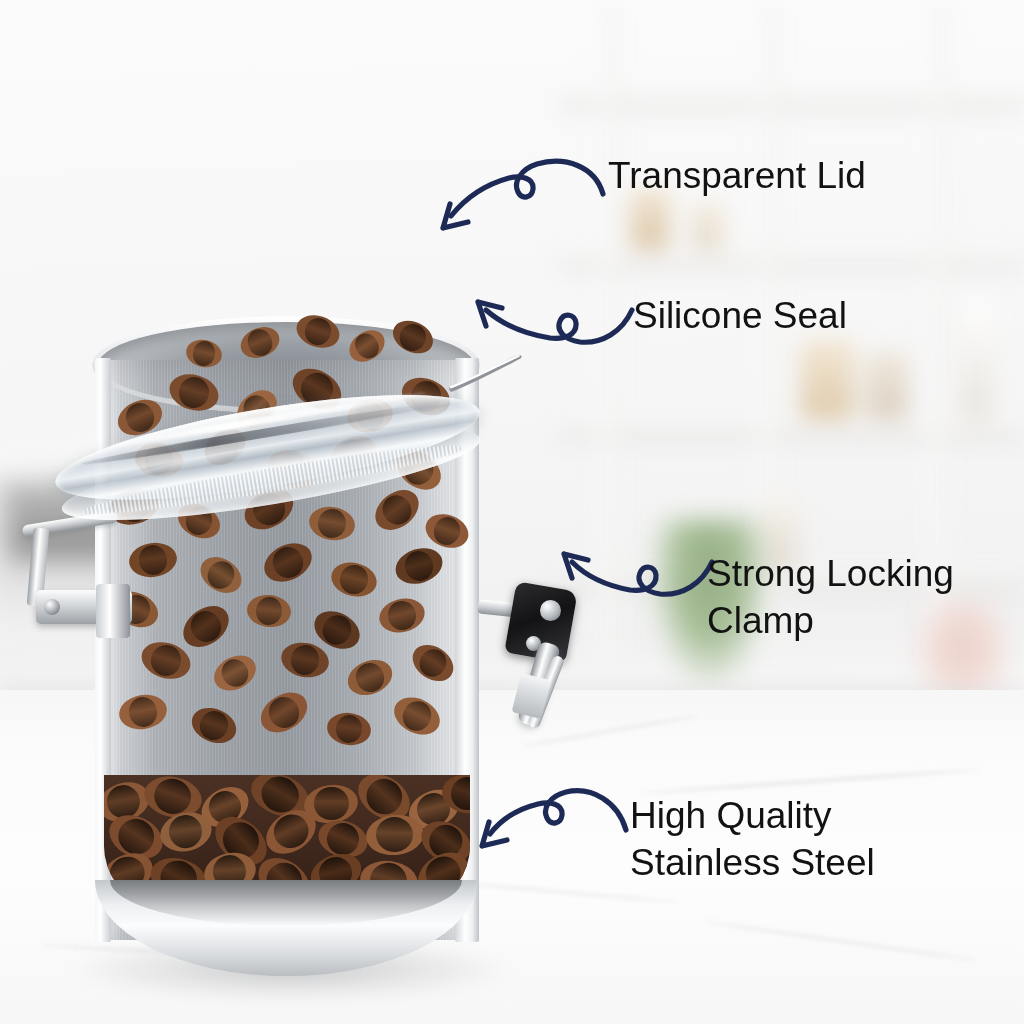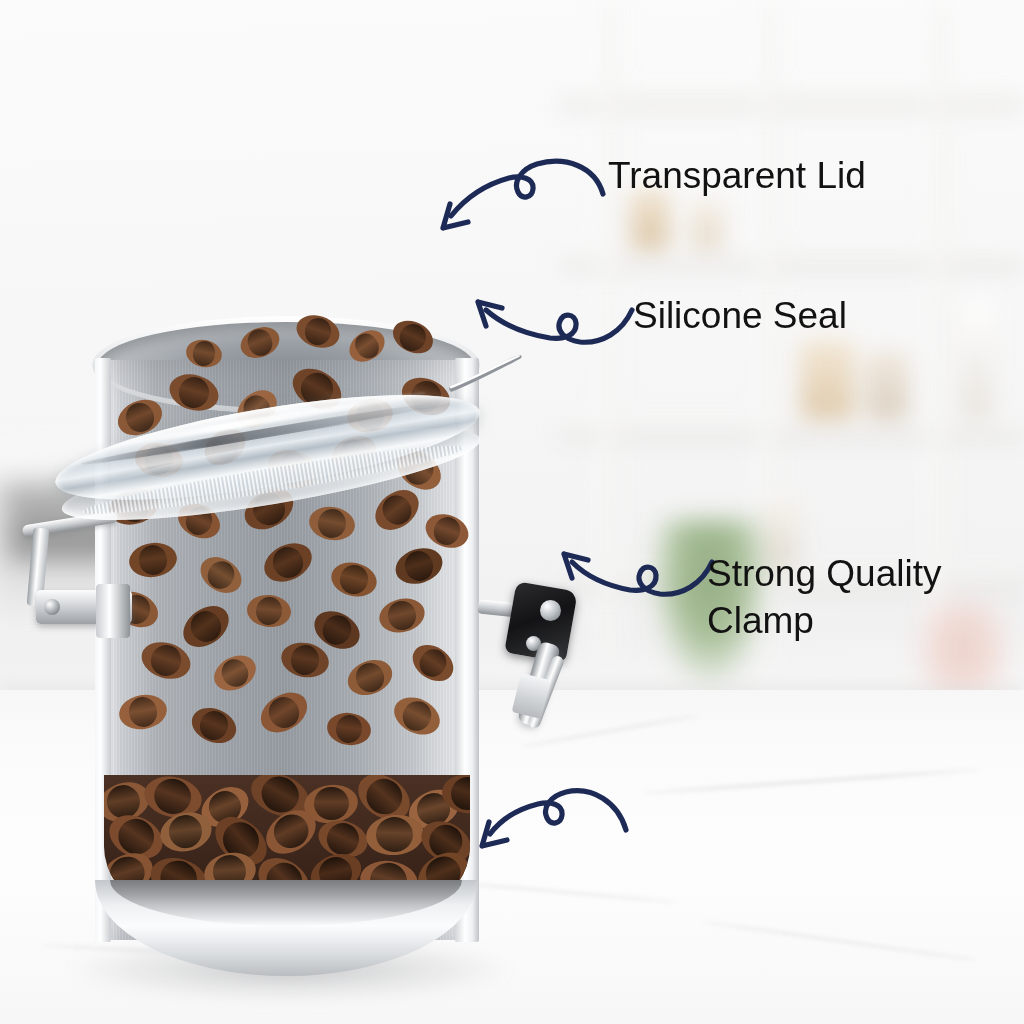--- a/index.html
+++ b/index.html
@@ -491,16 +491,18 @@
   </svg>
 
   <svg class="arrow" style="left:468px; top:778px; width:165px; height:80px;" viewBox="0 0 165 80">
     <path d="M158 52 C150 24 124 8 98 14 C82 18 74 30 79 40 C83 48 93 46 94 37
              C95 26 82 23 70 26 C50 31 34 40 22 56" stroke="#1d2a56" stroke-width="5.2" fill="none" stroke-linecap="round" stroke-linejoin="round"></path>
     <path d="M14 68 L21 44 M14 68 L39 62" stroke="#1d2a56" stroke-width="5.2" fill="none" stroke-linecap="round" stroke-linejoin="round"></path>
   </svg>
 
   <div class="label lbl-seal">Silicone Seal</div>
   <div class="label lbl-lid">Transparent Lid</div>
-  <div class="label lbl-clamp">Strong Quality
+  <div class="label lbl-clamp">Strong Locking
 Clamp</div>
+  <div class="label lbl-steel">High Quality
+Stainless Steel</div>
 
 </div>
 
 </body></html>

